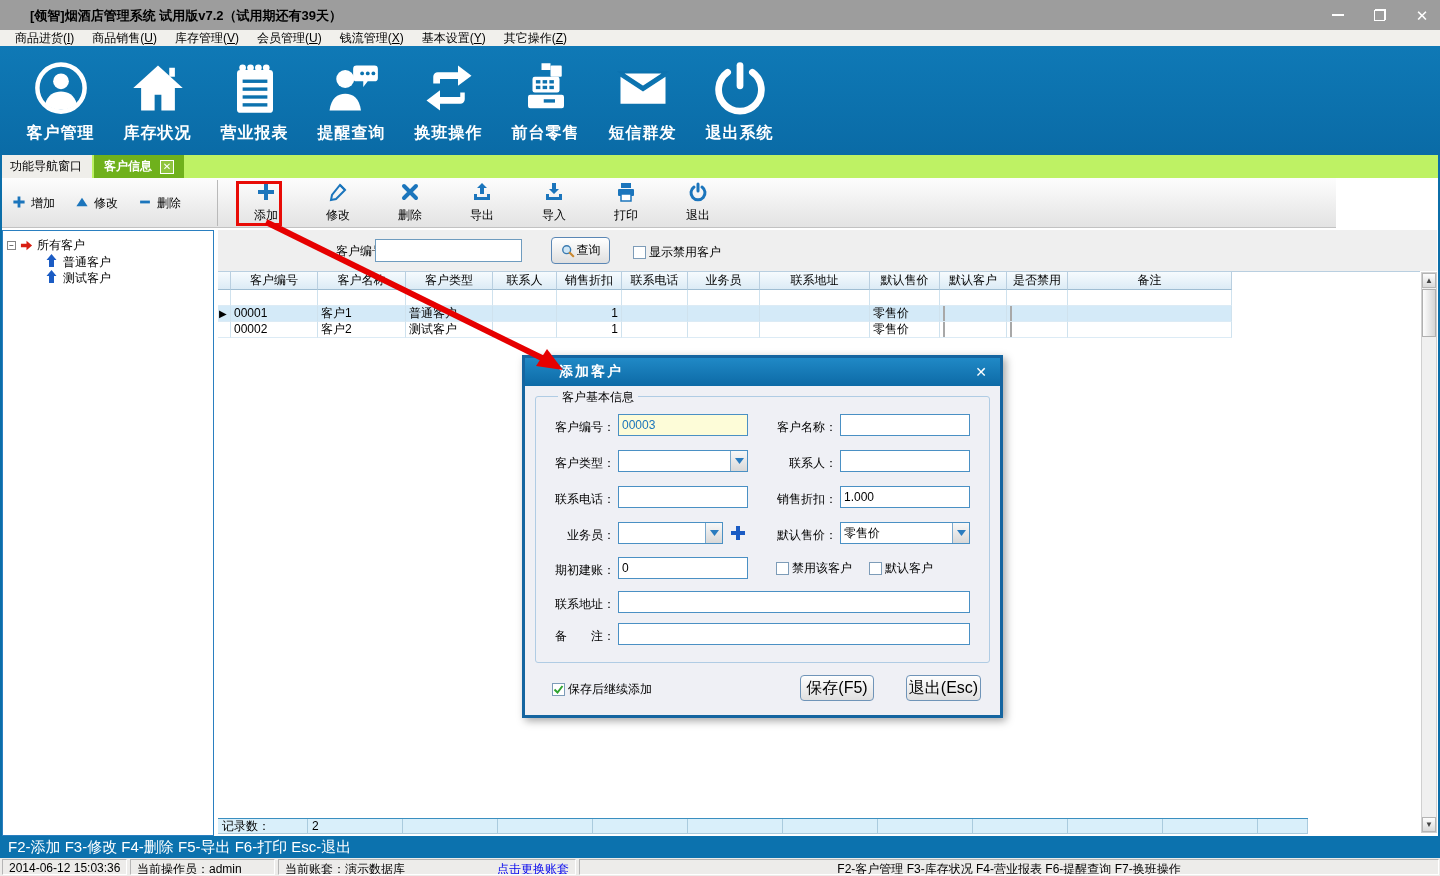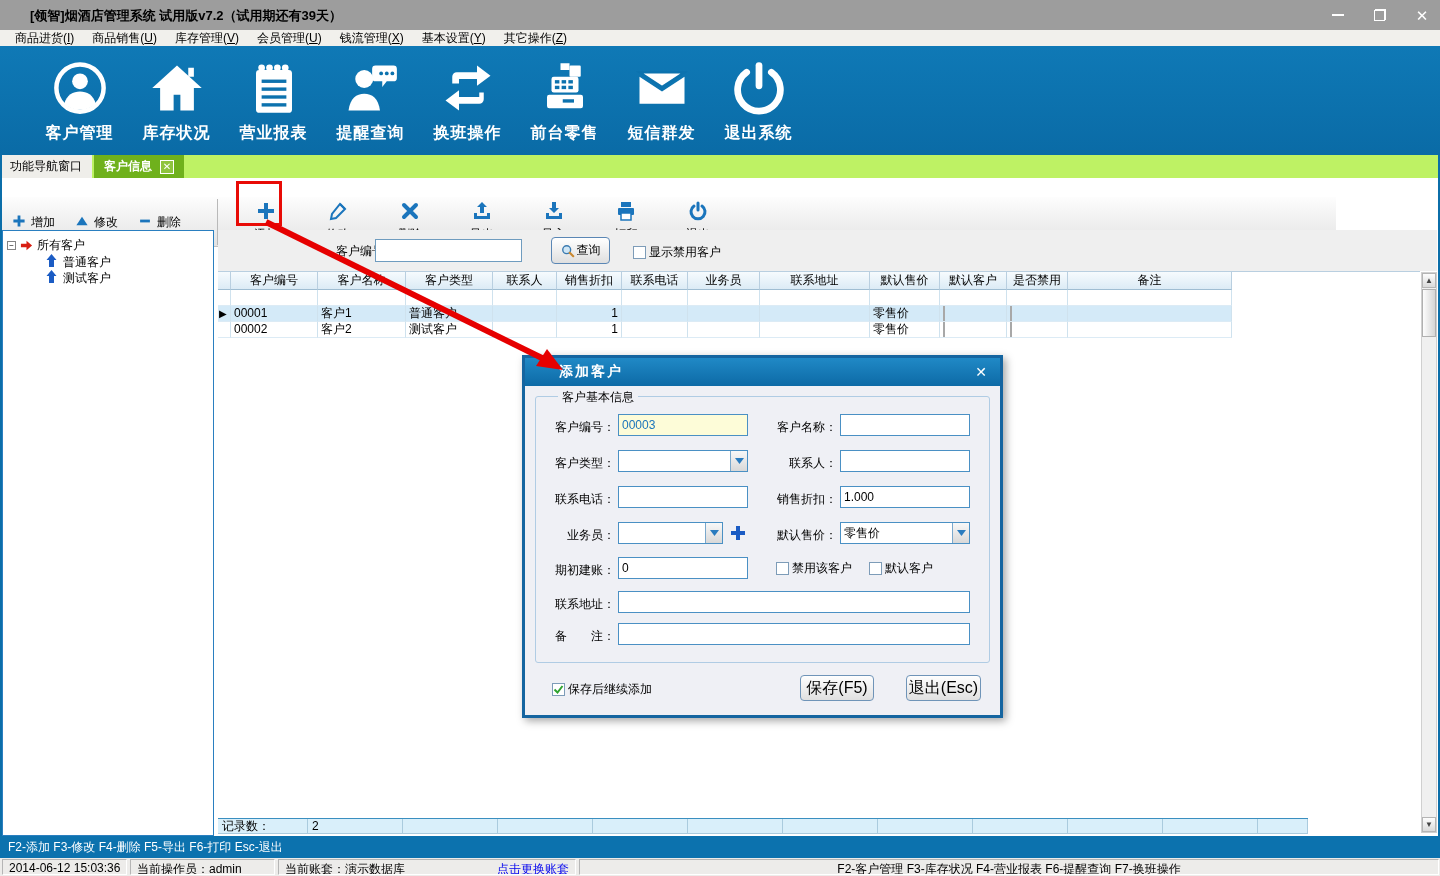--- a/index.html
+++ b/index.html
@@ -17,36 +17,36 @@
   .restore-glyph:before { content:""; position:absolute; right:0; top:0; width:9px; height:9px; border:1.5px solid #fff; }
   .restore-glyph:after { content:""; position:absolute; left:0; bottom:0; width:9px; height:9px; border:1.5px solid #fff; background:#9d9d9d; }
   .close-glyph { font-size:15px; font-weight:bold; color:#fff; line-height:1; }
 
   
   .menubar { position:absolute; left:0; top:30px; width:1440px; height:16px; background:#f1f0ec; display:flex; align-items:flex-start; padding-left:6px; }
   .menu-item { padding:0 9px; font-size:12px; white-space:nowrap; }
   .menu-item u { text-decoration:underline; }
 
   
-  .bluebar { position:absolute; left:0; top:46px; width:1440px; height:109px; background:linear-gradient(#0f79b6,#0a6ba6);padding-left:19px; }
+  .bluebar { position:absolute; left:0; top:46px; width:1440px; height:109px; background:linear-gradient(#0f79b6,#0a6ba6); }
   .bluebar-items { display:flex; padding-left:12px; }
   .big-btn { width:97px; height:109px; display:flex; flex-direction:column; align-items:center; justify-content:center; color:#fff; cursor:default; }
   .big-btn .ico { width:58px; height:62px; display:flex; align-items:center; justify-content:center; }
   .big-btn .ico svg { width:54px; height:56px; }
   .big-btn .lbl { font-size:16px; font-weight:bold; margin-top:4px; letter-spacing:1px; white-space:nowrap; }
 
   
   .tabbar { position:absolute; left:0; top:155px; width:1440px; height:23px; background:#bef264; display:flex; }
   .tab { height:23px; display:flex; align-items:center; padding:0 10px; font-size:12px; margin-right:2px; white-space:nowrap; }
   .tab.inactive { background:#efeeea; color:#000; }
   .tab.active { background:#6fb11c; color:#fff; font-weight:bold; }
   .tab-close { width:14px; height:14px; margin-left:8px; background:#8ec43f; border:1px solid #fff; display:flex; align-items:center; justify-content:center; font-size:10px; font-weight:bold; color:#fff; line-height:1; }
 
   
-  .toolbar2 { position:absolute; left:0; top:178px; width:1336px; height:50px; background:linear-gradient(#fdfdfd,#e3e3e3); border-bottom:1px solid #c2c2c2;margin-top:19px; }
+  .toolbar2 { position:absolute; left:0; top:178px; width:1336px; height:50px; background:linear-gradient(#fdfdfd,#e3e3e3); border-bottom:1px solid #c2c2c2; }
   .tb2-sep { position:absolute; left:217px; top:2px; width:1px; height:46px; background:#b9b9b9; }
   .mini-actions { position:absolute; left:12px; top:0; height:50px; display:flex; align-items:center; gap:20px; }
   .mini-btn { display:flex; align-items:center; gap:5px; font-size:12px; }
   .mini-btn svg { width:14px; height:14px; }
   .tb2-buttons { position:absolute; left:230px; top:3px; display:flex; }
   .tb2-btn { width:72px; height:44px; display:flex; flex-direction:column; align-items:center; justify-content:center; font-size:12px; color:#000; }
   .tb2-btn svg { width:20px; height:20px; margin-bottom:2px; }
   .hl-box { position:absolute; left:236px; top:181px; width:46px; height:45px; border:3px solid #e80b06; z-index:30; pointer-events:none; }
 
   
@@ -83,21 +83,21 @@
 
   
   .vscroll { position:absolute; left:1421px; top:272px; width:16px; height:561px; background:#f0f0f0; border:1px solid #d0d0d0; }
   .vs-btn { position:absolute; left:0; width:14px; height:15px; background:linear-gradient(#fdfdfd,#dadada); border:1px solid #b5b5b5; font-size:8px; display:flex; align-items:center; justify-content:center; color:#444; }
   .vs-thumb { position:absolute; left:0; top:16px; width:14px; height:48px; background:linear-gradient(90deg,#fdfdfd,#d5d5d5); border:1px solid #b0b0b0; }
 
   
   .side-border { position:absolute; top:155px; width:2px; height:703px; background:#0b6ea9; }
 
   
-  .statusbar-blue { position:absolute; left:0; top:836px; width:1440px; height:22px; background:#0c72ae; color:#fff; display:flex; align-items:center; padding-left:8px; font-size:12px; }
+  .statusbar-blue { position:absolute; left:0; top:836px; width:1440px; height:22px; background:#0c72ae; color:#fff; display:flex; align-items:center; padding-left:8px; font-size:15px; }
   .statusbar-gray { position:absolute; left:0; top:858px; width:1440px; height:18px; background:#edecea; display:flex; }
   .sb-sect { border:1px solid #b5b5b5; border-right-color:#fff; border-bottom-color:#fff; margin:1px 1px 1px 2px; padding:1px 6px 0 6px; font-size:12px; white-space:nowrap; overflow:hidden; }
   .sb-link { color:#0000ee; text-decoration:underline; }
 
   
   .dialog { position:absolute; left:522px; top:355px; width:481px; height:363px; background:#eff0f5; border:3px solid #1565a0; box-shadow:3px 3px 8px rgba(0,0,0,.35); z-index:20; }
   .dlg-title { position:absolute; left:0; top:0; width:475px; height:28px; background:linear-gradient(#2089c6,#0d6aa6); color:#fff; display:flex; align-items:center; }
   .dlg-title .t { margin-left:34px; font-size:14px; font-weight:bold; letter-spacing:2px; }
   .dlg-close { position:absolute; right:10px; top:5px; width:18px; height:18px; color:#fff; font-size:14px; font-weight:bold; display:flex; align-items:center; justify-content:center; }
   .groupbox { position:absolute; left:10px; top:38px; width:455px; height:267px; border:1px solid #b0cce4; border-radius:3px; }

